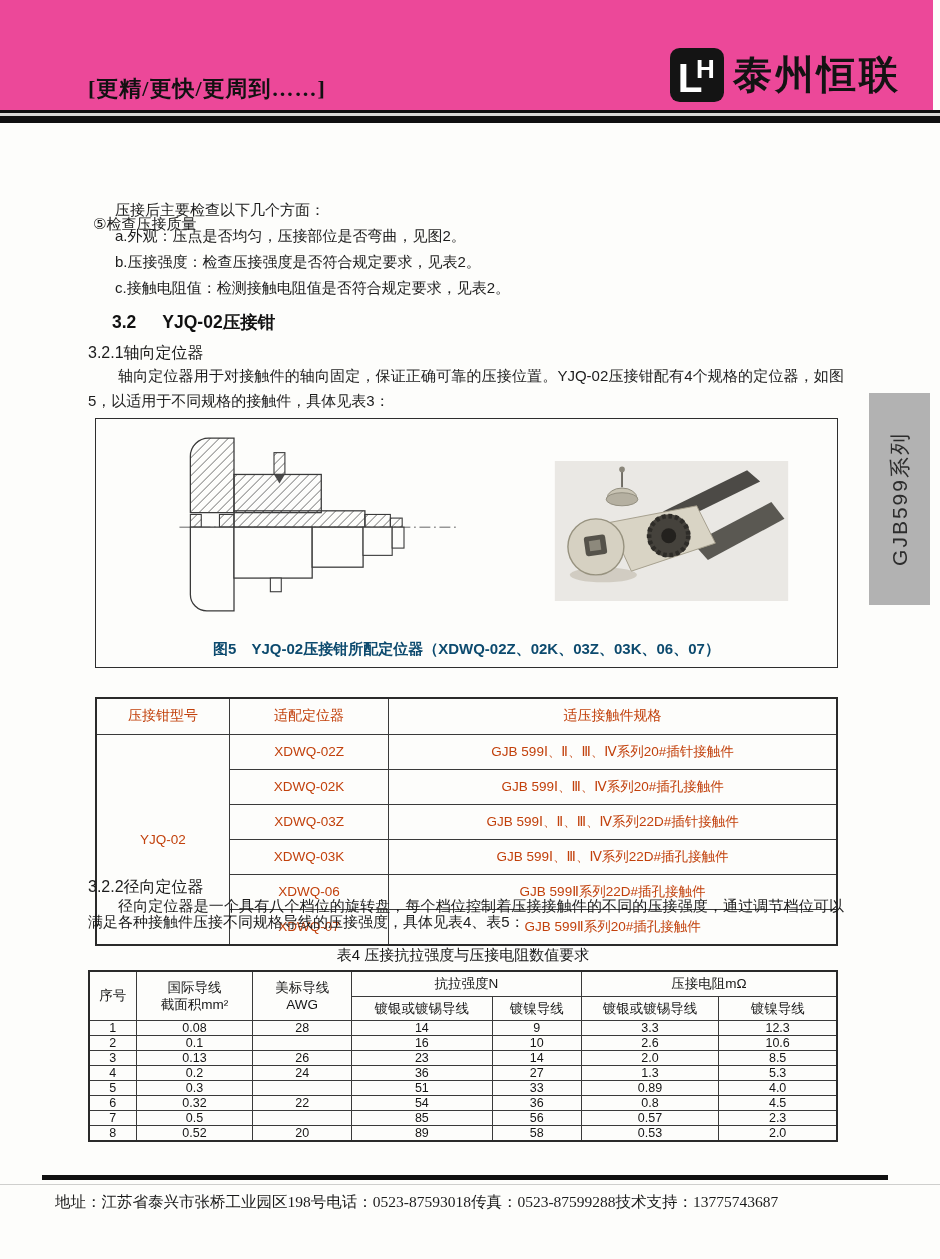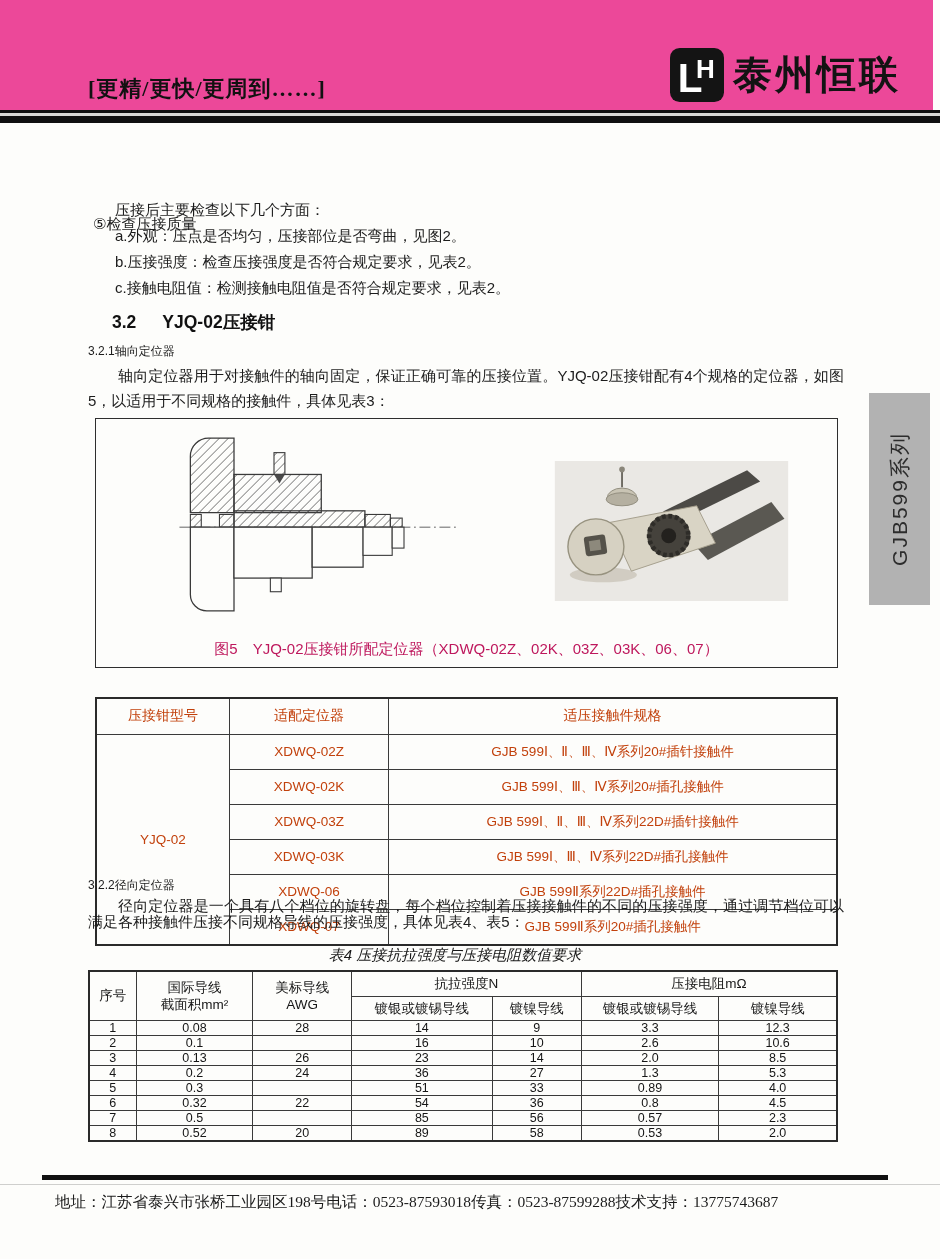--- a/index.html
+++ b/index.html
@@ -19,30 +19,30 @@
   .logo { position:absolute; right:32px; top:48px; display:flex; align-items:center; gap:9px; }
   .logo-mark { width:54px; height:54px; display:block; }
   .logo-text { font-size:39px; font-weight:800; letter-spacing:3px; color:#131313; }
   .rule-thin  { position:absolute; left:0; top:110px; width:940px; height:3px; background:#101010; }
   .rule-gap   { position:absolute; left:0; top:113px; width:940px; height:3px; background:#d8d8d6; }
   .rule-thick { position:absolute; left:0; top:116px; width:940px; height:7px; background:#101010; }
   
   .line { position:absolute; font-size:15px; line-height:20px; color:#1c1c1c; white-space:nowrap; }
   .h-main { position:absolute; left:88px; top:310px; font-size:17.5px; font-weight:700; color:#111;margin-left:24px; }
   .h-main .num { margin-right:26px; }
-  .h-sub { position:absolute; font-size:12px; color:#1c1c1c; }
+  .h-sub { position:absolute; font-size:16px; color:#1c1c1c; }
   .para {
     position:absolute; left:88px; width:756px; font-size:15px; line-height:24.5px;
     text-indent:2em; color:#1c1c1c; text-align:justify;
   }
   
   .figure-box { position:absolute; left:95px; top:418px; width:743px; height:250px; border:1px solid #2e2e2e; background:#fdfdfb; }
   .fig-drawing { position:absolute; left:78px; top:10px; }
   .fig-photo { position:absolute; left:453px; top:42px; }
-  .fig-caption { position:absolute; left:0; bottom:8px; width:100%; text-align:center; font-size:15px; color:#be185d; }
+  .fig-caption { position:absolute; left:0; bottom:8px; width:100%; text-align:center; font-size:15px; color:#0c4a6e;font-weight:bold; }
   
   .tbl-label { position:absolute; width:743px; left:95px; text-align:center; font-size:15px; color:#181818; }
   table { border-collapse:collapse; table-layout:fixed; background:#fdfdfb; }
   .t3 { position:absolute; left:95px; top:697px; width:743px; border:2px solid #2a2a2a; }
   .t3 th, .t3 td { border:1px solid #3a3a3a; text-align:center; font-weight:400; font-size:13.5px; color:#c2410c; padding:8px 4px; overflow:hidden; }
   .t3 thead th { height:36px; font-size:14px; }
   .t3 tbody td { height:22px; }
   .t4 { position:absolute; left:88px; top:970px; width:750px; border:2px solid #2a2a2a; }
   .t4 th, .t4 td { border:1px solid #3a3a3a; text-align:center; font-weight:400; color:#161616; overflow:hidden; }
   .t4 thead th { font-size:13.5px; line-height:17px; }
@@ -188,21 +188,21 @@
       </tr>
       <tr>
         <td>XDWQ-07</td>
         <td>GJB 599Ⅱ系列20#插孔接触件</td>
       </tr>
     </tbody>
   </table>
 
   <div class="h-sub" style="left:88px; top:877px;">3.2.2径向定位器</div>
   <div class="para" style="top:898px; line-height:16px;">径向定位器是一个具有八个档位的旋转盘，每个档位控制着压接接触件的不同的压接强度，通过调节档位可以满足各种接触件压接不同规格导线的压接强度，具体见表4、表5：</div>
-  <div class="tbl-label" style="top:946px; left:80px; width:750px;font-style:italic;">表4 压接抗拉强度与压接电阻数值要求</div>
+  <div class="tbl-label" style="top:946px; left:88px; width:750px;">表4 压接抗拉强度与压接电阻数值要求</div>
 
   <table class="t4">
     <colgroup>
       <col style="width:6.3%">
         <col style="width:15.6%">
         <col style="width:13.2%">
       <col style="width:18.8%">
         <col style="width:11.9%">
         <col style="width:18.4%">
         <col style="width:15.8%">

